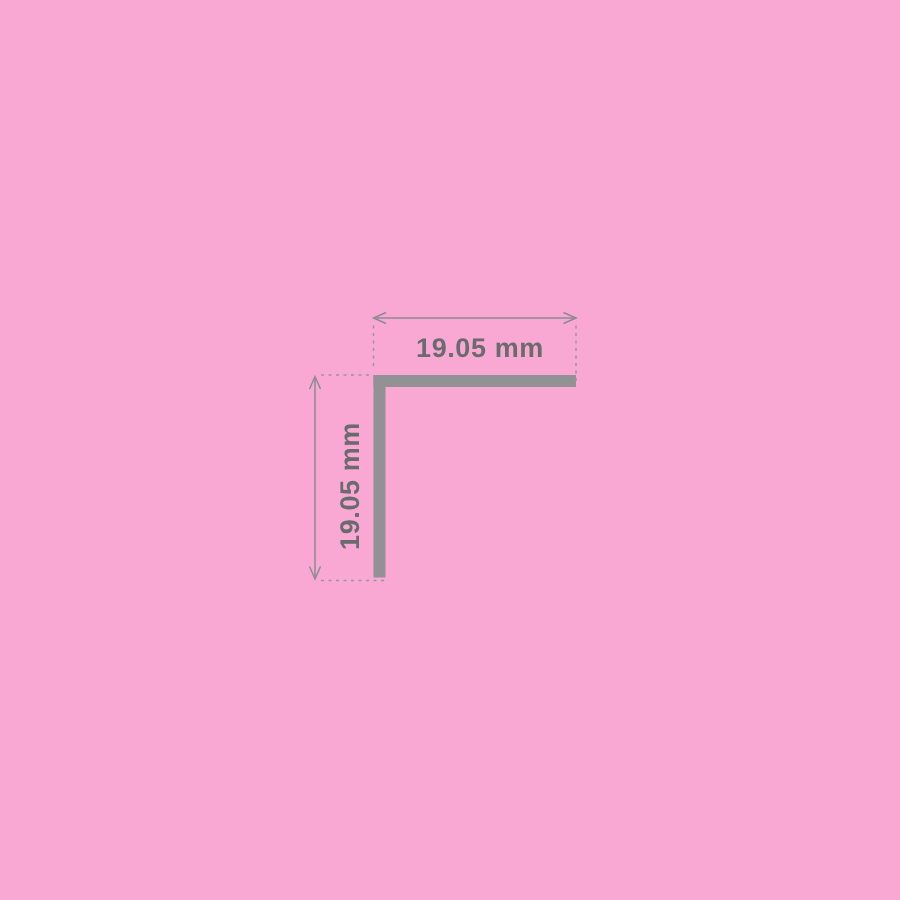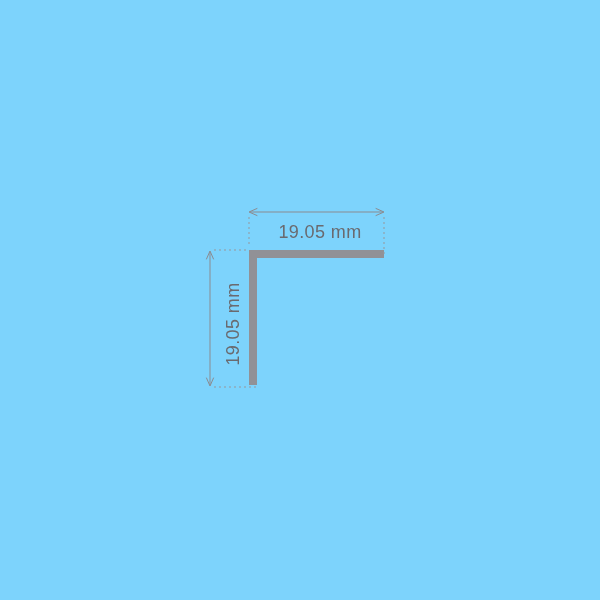--- a/index.html
+++ b/index.html
@@ -7,21 +7,22 @@
     padding: 0;
     width: 600px;
     height: 600px;
     background: #ffffff;
     overflow: hidden;
   }
   .canvas {
     position: relative;
     width: 600px;
     height: 600px;
-    background: #7dd3fc;
+    background: #f9a8d4;
+    font-weight: bold;
   }
   svg {
     display: block;
   }
   .dim-label {
     font-family: "Liberation Sans", sans-serif;
     font-size: 18px;
     letter-spacing: 0.4px;
     fill: #6a6a6f;
   }

